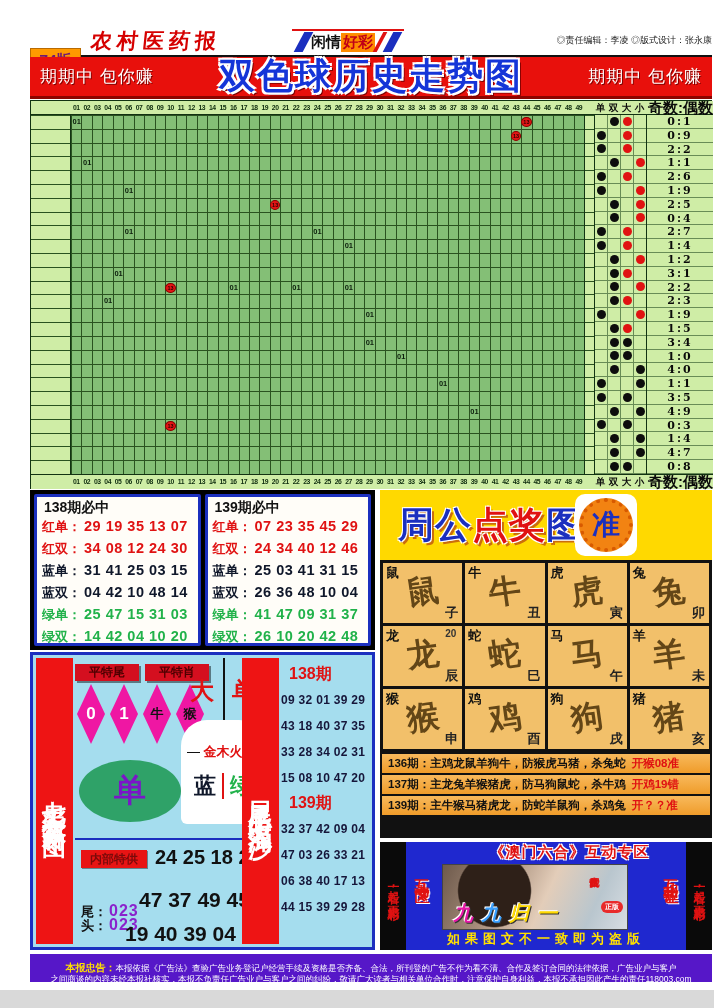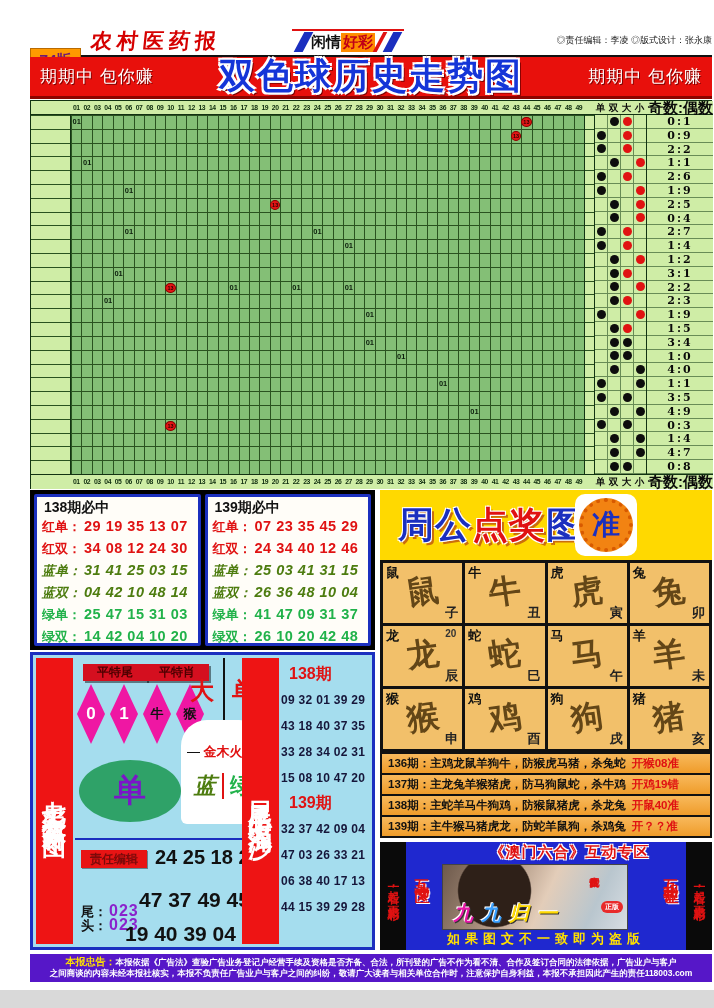--- a/index.html
+++ b/index.html
@@ -50,21 +50,21 @@
   .mk-t{position:absolute;font-size:7.5px;font-weight:700;color:#0d1f0d;line-height:8px;}
   .mk-r{position:absolute;width:10.5px;height:10px;border-radius:50%;background:#e31515;border:1px solid #8c0000;box-sizing:border-box;
         color:#2e0000;font-size:5.5px;font-weight:900;display:flex;align-items:center;justify-content:center;}
   
   .picks{left:30px;top:490px;width:345px;height:160px;background:#000;display:flex;gap:4px;padding:4px;box-sizing:border-box;}
   .pick-box{flex:1;background:#fffdf8;border:3px solid #1b2fbf;border-radius:2px;padding:2px 5px;box-sizing:border-box;}
   .pick-title{font-weight:900;font-size:14px;color:#111;margin:0 0 1px 2px;}
   .pick-row{display:flex;align-items:flex-start;height:22px;}
   .pick-row .lb{font-weight:900;font-size:13px;flex:none;}
   .pick-row .vl{font-weight:900;font-size:14.5px;letter-spacing:.5px;margin-left:3px;white-space:nowrap;}
-  .c-red{color:#e01212;} .c-blue{color:#4d7c0f;font-style:italic;} .c-green{color:#21b24a;}
+  .c-red{color:#e01212;} .c-blue{color:#0f172a;} .c-green{color:#21b24a;}
   
   .zg{left:380px;top:490px;width:332px;height:348px;background:#ffd900;}
   .zg-titlebar{position:absolute;left:0;top:0;width:265px;height:70px;display:flex;align-items:center;}
   .zg-title{margin-left:18px;font-weight:900;font-size:36px;font-family:"DejaVu Serif",serif;letter-spacing:1px;white-space:nowrap;}
   .zg-title span{text-shadow:-1px -1px 0 #fff,1px -1px 0 #fff,-1px 1px 0 #fff,1px 1px 0 #fff,3px 3px 0 rgba(160,20,20,.55);}
   .badge-wrap{position:absolute;right:8px;top:4px;width:62px;height:62px;background:#fff;border-radius:10px;display:flex;align-items:center;justify-content:center;}
   .badge{width:54px;height:54px;border-radius:50%;background:#f28312;border:4px dotted #d85a00;box-sizing:border-box;display:flex;align-items:center;justify-content:center;color:#1b2fbf;font-size:28px;font-weight:900;font-family:"DejaVu Serif",serif;}
   .zodiac{position:absolute;left:0;top:70px;width:332px;height:192px;background:#111;padding:3px;box-sizing:border-box;
           display:grid;grid-template-columns:repeat(4,1fr);grid-template-rows:repeat(3,1fr);gap:3px;}
   .zcell{position:relative;background:#f2c06a;overflow:hidden;}
@@ -117,21 +117,21 @@
   .m-photo{position:absolute;left:62px;top:22px;width:184px;height:64px;overflow:hidden;border:1px solid #444;
      background:radial-gradient(circle at 28% 40%,#2e2018 0 26%,transparent 27%),
                 radial-gradient(circle at 34% 58%,#e8c5a8 0 14%,transparent 15%),
                 linear-gradient(115deg,#6e5a4c 0%,#a88f7c 30%,#e3cdb9 55%,#b9c6ce 80%,#d8dde2 100%);}
   .m-cap{position:absolute;right:26px;top:4px;writing-mode:vertical-rl;text-orientation:upright;color:#e01212;font-weight:900;font-size:10px;background:rgba(255,255,255,.15);}
   .jiu{position:absolute;left:10px;bottom:2px;display:flex;gap:8px;font-weight:900;font-size:20px;font-style:italic;font-family:"DejaVu Serif",serif;}
   .jiu span{text-shadow:-1px -1px 0 #fff,1px 1px 0 #333;}
   .m-badge{position:absolute;right:4px;bottom:16px;background:#e82a2a;color:#fff;font-size:7px;font-weight:700;border-radius:7px;padding:1px 4px;}
   .m-bottom{position:absolute;left:26px;right:26px;bottom:2px;text-align:center;color:#ffe000;font-weight:900;font-size:13px;letter-spacing:5px;}
   
-  .notice{left:30px;top:954px;width:682px;height:28px;background:#5617c8;color:#fff;text-align:center;padding-top:2px;box-sizing:border-box;font-weight:bold;}
+  .notice{left:30px;top:954px;width:682px;height:28px;background:#5617c8;color:#fff;text-align:center;padding-top:8px;box-sizing:border-box;}
   .notice .l1{font-size:8.5px;line-height:12px;white-space:nowrap;}
   .notice .l1 b{color:#ffe000;font-size:10px;}
   .notice .l2{font-size:8.5px;line-height:11px;white-space:nowrap;}
   .page-edge{left:0;top:990px;width:714px;height:18px;background:#d9d9d9;}
 </style>
 </head>
 <body>
 
 <div class="page">
 
@@ -731,53 +731,48 @@
           <span>136期：</span>
           <span>主鸡龙鼠羊狗牛，防猴虎马猪，杀兔蛇</span>
           <span class="res">开猴08准</span>
         </div>
         <div class="pred">
           <span>137期：</span>
           <span>主龙兔羊猴猪虎，防马狗鼠蛇，杀牛鸡</span>
           <span class="res">开鸡19错</span>
         </div>
         <div class="pred">
-          <span>138期：</span>
-          <span>主蛇羊马牛狗鸡，防猴鼠猪虎，杀龙兔</span>
-          <span class="res">开鼠40准</span>
-        </div>
-        <div class="pred">
           <span>139期：</span>
           <span>主牛猴马猪虎龙，防蛇羊鼠狗，杀鸡兔</span>
           <span class="res">开？？准</span>
         </div>
       </div>
   </div>
 
   <div class="abs qxc">
     <div class="vstrip vs1">七星彩合数分布图</div>
     <div class="qxc-mid">
-      <span class="qxc-banner" id="qb-0" style="left:10px">平特尾</span>
+      <span class="qxc-banner" id="qb-0" style="left:2px">平特尾</span>
       <span class="qxc-banner" id="qb-1" style="left:72px">平特肖</span>
       <span id="diamonds"><span class="diam num" style="left: 4px;">0</span><span class="diam num" style="left: 37px;">1</span><span class="diam zo" style="left: 70px;">牛</span><span class="diam zo" style="left: 103px;">猴</span></span>
       <span class="daDan">
         <span>大</span>
         <span>单</span>
       </span>
       <span class="wcard">
         <span class="elements">金木火</span>
         <span class="lanLv">
           <span class="c-blue">蓝</span>
           <span class="sep"></span>
           <span class="c-green">绿</span>
         </span>
       </span>
       <span class="goval">单</span>
       <span class="qdivider"></span>
-      <span class="nb-label">责任编辑</span>
+      <span class="nb-label">内部特供</span>
       <span class="nums1">24 25 18 29</span>
       <span class="ht ht1"><span>头：</span><b>023</b></span>
       <span class="ht ht2"><span>尾：</span><b>023</b></span>
       <span class="nums2">47 37 49 45</span>
       <span class="nums3">19 40 39 04</span>
     </div>
     <div class="vstrip vs2">尾尾必中大浪淘沙</div>
     <div class="qxc-col" id="qxc-col">
         <div class="q-period">138期</div>
         <div class="q-row">09 32 01 39 29</div>

